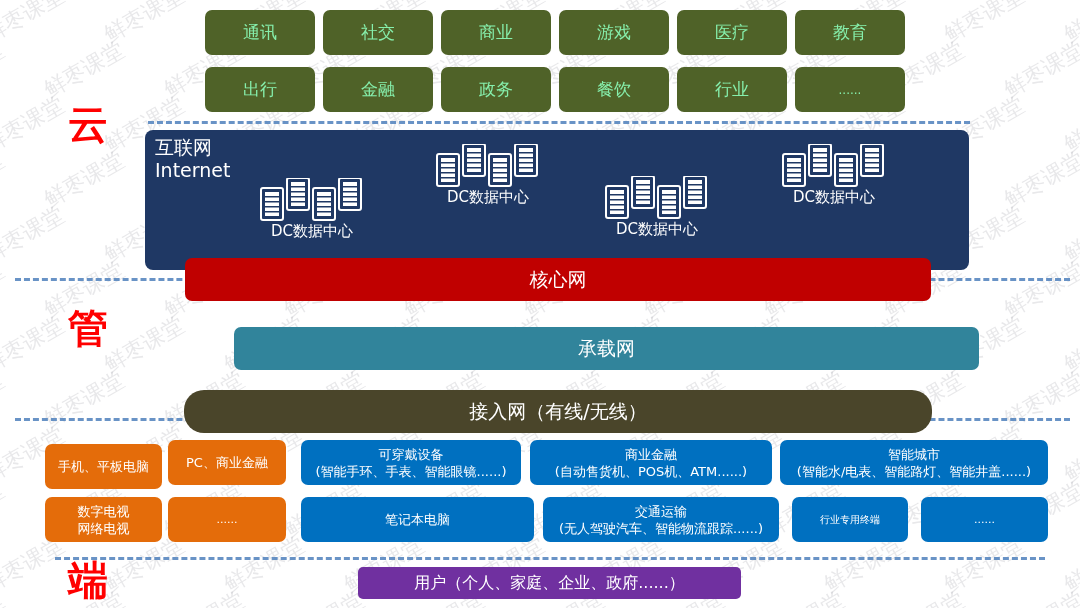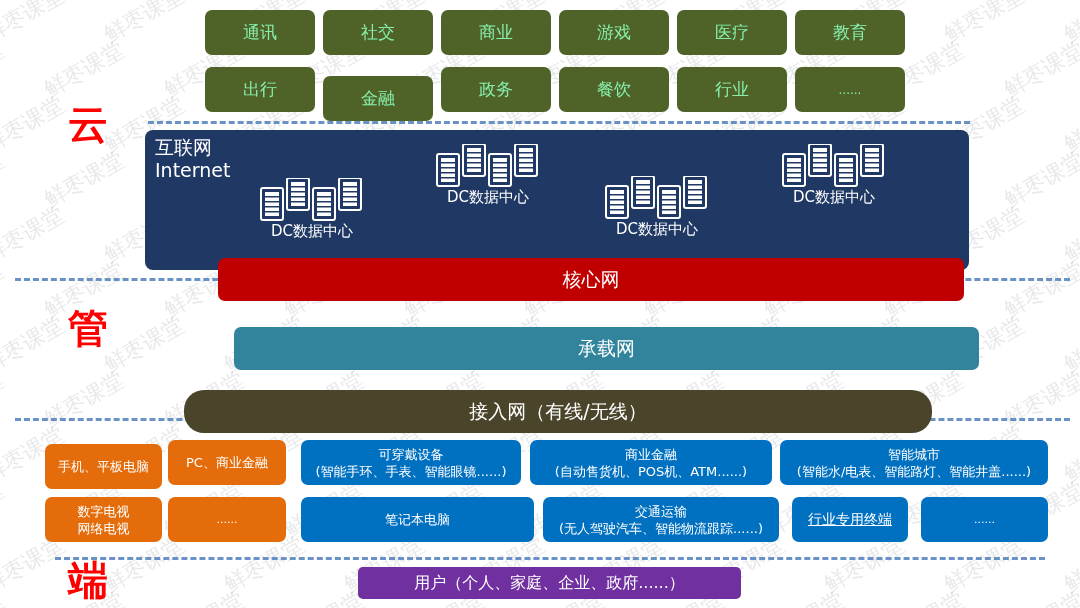--- a/index.html
+++ b/index.html
@@ -160,21 +160,21 @@
 <div class="dash" style="left:55px; top:557px; width:990px;"></div>
 
 <div>
   <div class="app-box" style="left:205px; top:10px;">通讯</div>
   <div class="app-box" style="left:323px; top:10px;">社交</div>
   <div class="app-box" style="left:441px; top:10px;">商业</div>
   <div class="app-box" style="left:559px; top:10px;">游戏</div>
   <div class="app-box" style="left:677px; top:10px;">医疗</div>
   <div class="app-box" style="left:795px; top:10px;">教育</div>
   <div class="app-box" style="left:205px; top:67px;">出行</div>
-  <div class="app-box" style="left:323px; top:67px;margin-top:9px;">金融</div>
+  <div class="app-box" style="left:323px; top:67px;">金融</div>
   <div class="app-box" style="left:441px; top:67px;">政务</div>
   <div class="app-box" style="left:559px; top:67px;">餐饮</div>
   <div class="app-box" style="left:677px; top:67px;">行业</div>
   <div class="app-box more" style="left:795px; top:67px;">......</div>
 </div>
 
 <div class="internet">
   <div class="internet-title">
     <div>互联网</div>
     <div>Internet</div>
@@ -323,21 +323,21 @@
           <rect x="84" y="8" width="14" height="1.5" fill="#1f3864"></rect>
           <rect x="84" y="13" width="14" height="1.5" fill="#1f3864"></rect>
           <rect x="84" y="18" width="14" height="1.5" fill="#1f3864"></rect>
           <rect x="84" y="23" width="14" height="1.5" fill="#1f3864"></rect>
         </g>
       </svg>
     <div class="dc-label">DC数据中心</div>
   </div>
 </div>
 
-<div class="net-bar" style="left:185px; top:258px; width:746px; height:43px; background:#c00000;margin-left:33px;">核心网</div>
+<div class="net-bar" style="left:185px; top:258px; width:746px; height:43px; background:#c00000;">核心网</div>
 <div class="net-bar" style="left:186px; top:327px; width:745px; height:43px; background:#31849b;margin-left:48px;">承载网</div>
 <div class="net-bar" style="left:184px; top:390px; width:748px; height:43px; background:#4a452a;border-radius:20px;">接入网（有线/无线）</div>
 
 <div class="dev orange" style="left:45px; top:444px; width:117px; height:45px;">
   <div>手机、平板电脑</div>
 </div>
 <div class="dev orange" style="left:168px; top:440px; width:118px; height:45px;">
   <div>PC、商业金融</div>
 </div>
 <div class="dev orange" style="left:45px; top:497px; width:117px; height:45px;">
@@ -362,19 +362,19 @@
 </div>
 
 <div class="dev blue" style="left:301px; top:497px; width:233px; height:45px;">
   <div>笔记本电脑</div>
 </div>
 <div class="dev blue" style="left:543px; top:497px; width:236px; height:45px;">
   <div>交通运输</div>
   <div>(无人驾驶汽车、智能物流跟踪......)</div>
 </div>
 <div class="dev blue" style="left:792px; top:497px; width:116px; height:45px;">
-  <div style="font-size:14px;text-decoration:underline;">行业专用终端</div>
+  <div style="font-size:10px;">行业专用终端</div>
 </div>
 <div class="dev blue" style="left:921px; top:497px; width:127px; height:45px;">
   <div class="small">......</div>
 </div>
 
 <div class="user-bar">用户（个人、家庭、企业、政府......）</div>
 
 </body></html>

